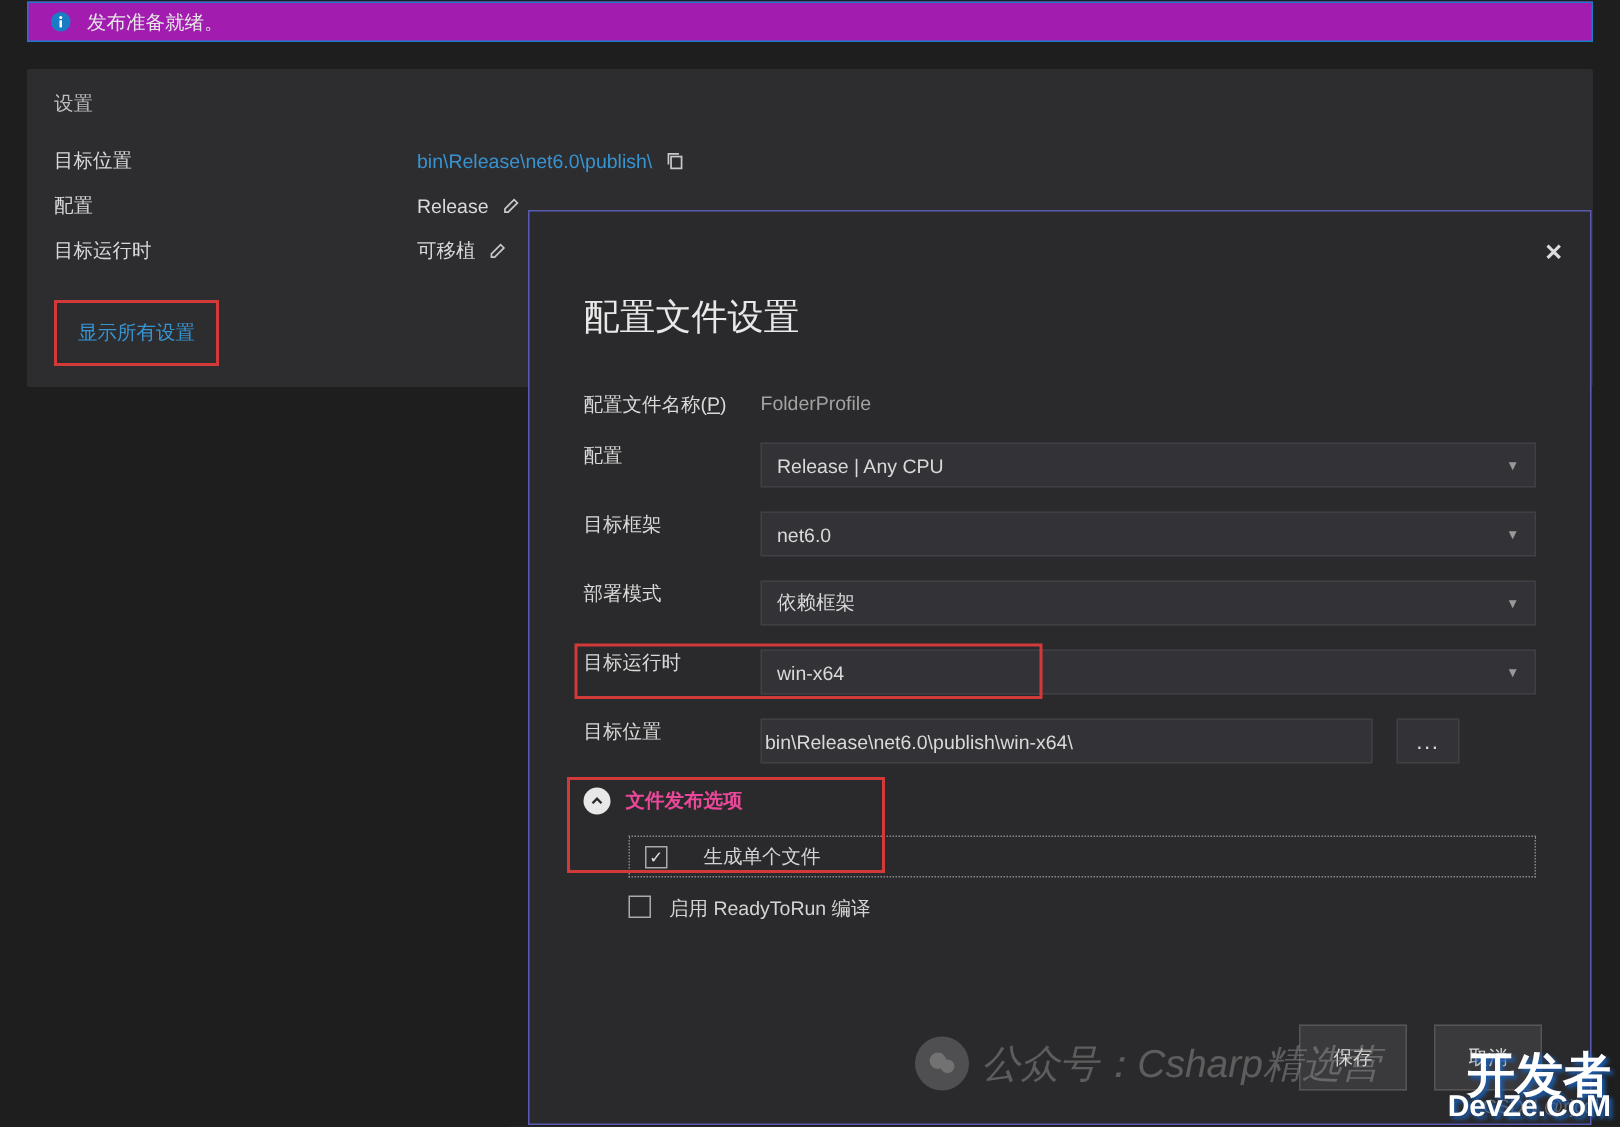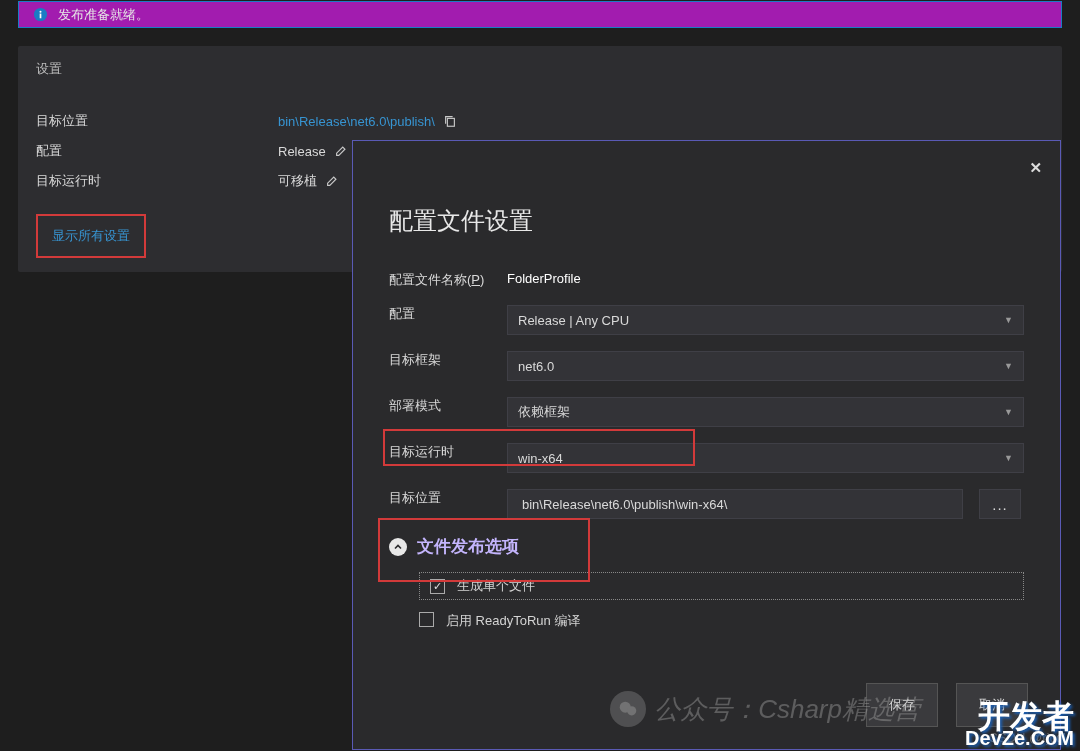--- a/index.html
+++ b/index.html
@@ -3,56 +3,56 @@
   <meta charset="utf-8">
   <style>
     * { margin: 0; padding: 0; box-sizing: border-box; font-family: "Microsoft YaHei", "Segoe UI", sans-serif; }
     body { background: #1e1e1e; width: 1080px; height: 751px; overflow: hidden; color: #d4d4d4; font-size: 13px; position: relative; }
 
     .notification-bar { margin: 1px 18px 0 18px; height: 27px; border: 1px solid #1a7cc4; background: #a21caf; display: flex; align-items: center; padding: 0 14px; gap: 10px; }
     .info-icon svg { width: 15px; height: 15px; display: block; }
     .notification-text { color: #e6e6e6; font-size: 13px; }
 
     .settings-panel { margin: 18px 18px 0 18px; background: #2d2d30; padding: 14px 18px 14px 18px; border-radius: 2px; }
-    .settings-title { color: #bdbdbd; font-size: 13px; margin-bottom: 28px; }
+    .settings-title { color: #bdbdbd; font-size: 13px; margin-bottom: 14px; }
     .settings-row { display: flex; align-items: center; height: 30px; }
     .settings-label { width: 242px; color: #d9d9d9; font-size: 13px; }
     .settings-value-link { color: #3794d1; font-size: 13px; }
     .settings-value { color: #d9d9d9; font-size: 13px; }
     .copy-icon, .edit-icon { margin-left: 8px; display: inline-flex; }
     .copy-icon svg, .edit-icon svg { width: 14px; height: 14px; }
 
     .show-all { margin-top: 18px; }
     .show-all-box { display: inline-block; border: 2px solid #d23a3a; padding: 11px 14px; text-align: right; }
     .show-all-text { color: #3794d1; font-size: 13px; }
 
     .dialog { position: absolute; left: 352px; top: 140px; width: 709px; height: 610px; background: #2a2a2c; border: 1px solid #5a5ab5; }
     .dialog-close { position: absolute; right: 18px; top: 18px; color: #dcdcdc; cursor: pointer; font-size: 15px; font-weight: bold; }
     .dialog-inner { padding: 54px 36px 0 36px; }
-    .dialog-title { font-size: 24px; color: #e8e8e8; margin-bottom: 34px; font-weight: 400; margin-top: 10px; }
+    .dialog-title { font-size: 24px; color: #e8e8e8; margin-bottom: 34px; font-weight: 400; }
 
     .form-row { display: flex; align-items: flex-start; margin-bottom: 16px; }
     .form-label { width: 118px; color: #d9d9d9; font-size: 13px; }
-    .form-value-text { color: #ffffff; font-size: 13px; }
+    .form-value-text { color: #a3a3a3; font-size: 13px; }
 
     .dropdown { flex: 1; height: 30px; background: #333337; border: 1px solid #3f3f46; display: flex; align-items: center; padding: 0 10px; color: #d9d9d9; font-size: 13px; justify-content: space-between; cursor: pointer; }
     .dropdown-arrow { color: #999; font-size: 9px; }
 
-    .textbox { height: 30px; background: #333337; border: 1px solid #3f3f46; display: flex; align-items: center; padding: 0 14px; color: #d9d9d9; font-size: 13px; width: 456px; }
+    .textbox { height: 30px; background: #333337; border: 1px solid #3f3f46; display: flex; align-items: center; padding: 0 2px; color: #d9d9d9; font-size: 13px; width: 408px; }
     .browse-btn { width: 42px; height: 30px; background: #333337; border: 1px solid #3f3f46; display: flex; align-items: center; justify-content: center; cursor: pointer; margin-left: 16px; font-size: 15px; letter-spacing: 1px; color: #d9d9d9; }
     .runtime-highlight { position: absolute; left: 383px; top: 429px; width: 312px; height: 37px; border: 2px solid #d23a3a; pointer-events: none; z-index: 10; }
 
     .file-options-highlight { position: absolute; left: 378px; top: 518px; width: 212px; height: 64px; border: 2px solid #d23a3a; pointer-events: none; z-index: 10; }
 
     .expand-header { display: flex; align-items: center; gap: 10px; margin-top: 14px; margin-bottom: 14px; }
     .expand-circle { width: 18px; height: 18px; border-radius: 50%; background: #e8e8e8; display: flex; align-items: center; justify-content: center; }
     .expand-circle svg { width: 10px; height: 10px; }
-    .expand-text { color: #c4b5fd; font-weight: bold; font-size: 17px; }
-
-    .dotted-box { border: 1px dotted #888; padding: 4px 10px; margin-left: 30px; display: flex; align-items: center; gap: 12px; }
+    .expand-text { color: #ec4899; font-weight: bold; font-size: 13px; }
+
+    .dotted-box { border: 1px dotted #888; padding: 4px 10px; margin-left: 30px; display: flex; align-items: center; gap: 24px; }
     .checkbox { width: 15px; height: 15px; border: 1px solid #aaa; display: flex; align-items: center; justify-content: center; }
     .checkbox.checked::after { content: "✓"; font-size: 11px; color: #e0e0e0; }
     .check-row { display: flex; align-items: flex-start; gap: 12px; margin-left: 30px; margin-top: 12px; }
 
     .dialog-buttons { position: absolute; right: 32px; bottom: 22px; display: flex; gap: 18px; }
     .dlg-btn { min-width: 72px; height: 44px; background: #3a3a3d; border: 1px solid #555; color: #d9d9d9; display: flex; align-items: center; justify-content: center; font-size: 13px; padding: 0 14px; cursor: pointer; }
 
     .watermark1 { position: absolute; right: 160px; bottom: 24px; display: flex; align-items: center; gap: 8px; opacity: 0.4; pointer-events: none; z-index: 30;}
     .watermark1-icon { width: 36px; height: 36px; border-radius: 50%; background: #888; display:flex; align-items:center; justify-content:center;}
     .watermark1-text { font-size: 26px; color: #aaa; font-weight: 300; font-style: italic; }

